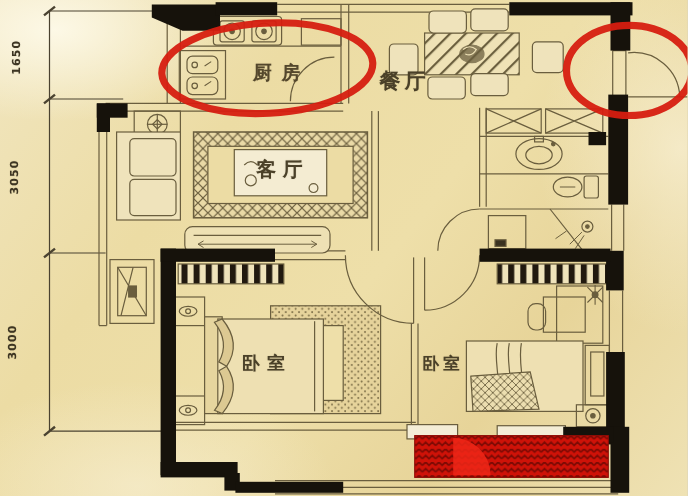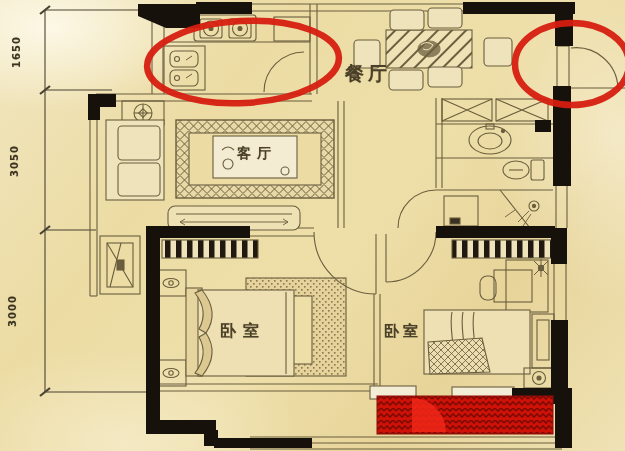--- a/index.html
+++ b/index.html
@@ -14,21 +14,21 @@
   }
   svg{position:absolute;left:0;top:0;}
   .lbl{
     position:absolute;transform:translate(-50%,-50%);
     color:#4a4028;font-weight:bold;white-space:nowrap;
     text-shadow:0 0 1px rgba(74,64,40,.35);
     font-family:"DejaVu Sans",sans-serif;
   }
   .lbl-kitchen{font-size:17px;letter-spacing:9px;left:256px;top:66px;color:#54472c;}
   .lbl-dining{font-size:19px;letter-spacing:4px;left:368px;top:74px;}
-  .lbl-living{font-size:14px;letter-spacing:6px;left:257px;top:154px;}
+  .lbl-living{font-size:18px;letter-spacing:6px;left:257px;top:154px;}
   .lbl-bed1{font-size:16px;letter-spacing:7px;left:243px;top:331px;}
   .lbl-bed2{font-size:15px;letter-spacing:4px;left:403px;top:331px;}
   .dim{
     position:absolute;transform:translate(-50%,-50%) rotate(-90deg);
     font-size:10px;color:#3d3522;letter-spacing:1px;font-weight:bold;
     text-shadow:0 0 1px rgba(61,53,34,.3);
   }
   .dim-1{left:16px;top:52px;}
   .dim-2{left:14px;top:161px;}
   .dim-3{left:12px;top:311px;}
@@ -309,20 +309,21 @@
   </g>
 
   <g>
     <rect x="377" y="396" width="176" height="38" fill="url(#hb)" stroke="#8f0d06" stroke-width="1"></rect>
     <path d="M412 398 A34 34 0 0 1 446 432 L412 432 Z" fill="#ef2718" opacity="0.85"></path>
     <ellipse cx="243" cy="62" rx="96" ry="41" fill="none" stroke="#d61e10" stroke-width="6.5" transform="rotate(-3 243 62)" stroke-opacity="0.95"></ellipse>
     <ellipse cx="572" cy="64" rx="57" ry="41" fill="none" stroke="#d61e10" stroke-width="6.5" stroke-opacity="0.95"></ellipse>
   </g>
 </svg>
 
+<div class="lbl lbl-kitchen">厨房</div>
 <div class="lbl lbl-dining">餐厅</div>
 <div class="lbl lbl-living">客厅</div>
 <div class="lbl lbl-bed1">卧室</div>
 <div class="lbl lbl-bed2">卧室</div>
 
 <div class="dim dim-1">1650</div>
 <div class="dim dim-2">3050</div>
 <div class="dim dim-3">3000</div>
 
 </div>

